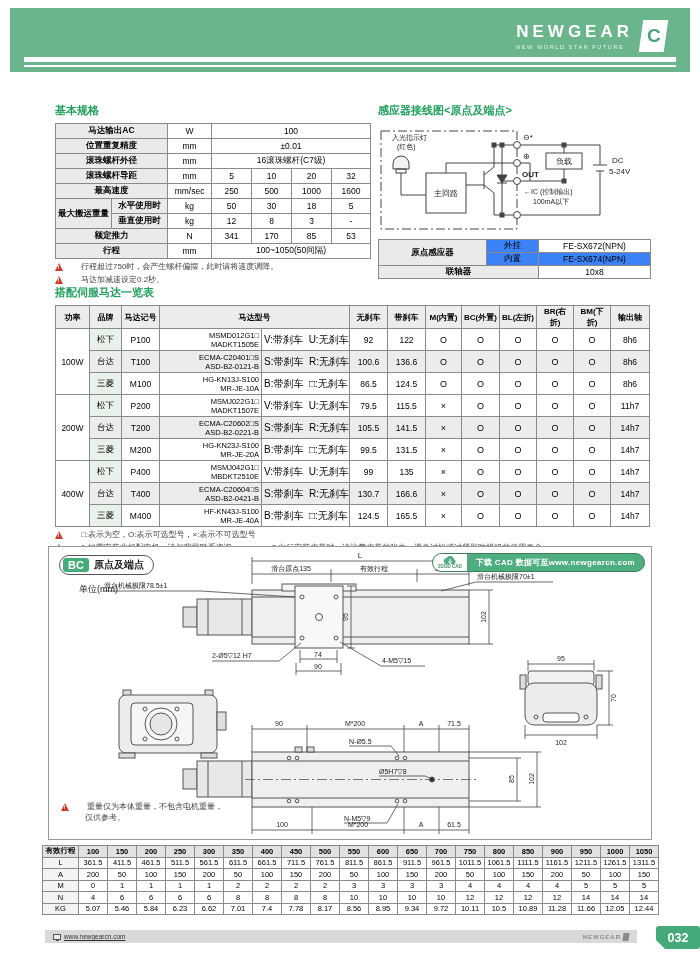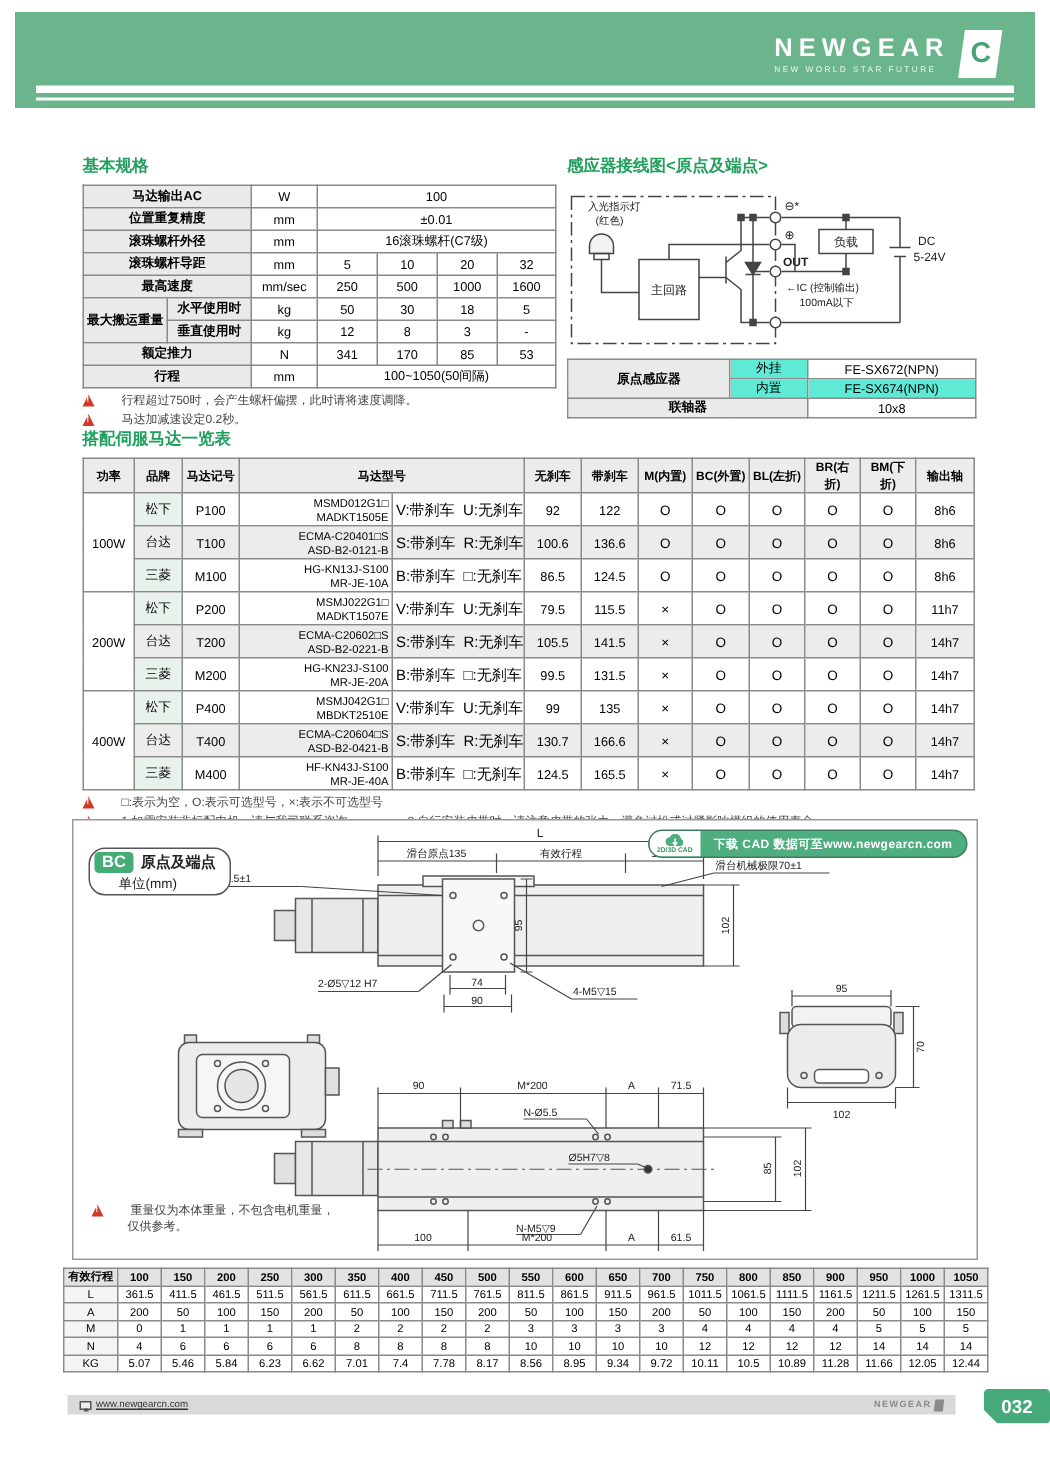--- a/index.html
+++ b/index.html
@@ -32,40 +32,40 @@
   #spec-sec { position:absolute; left:55px; top:103px; width:316px; }
   #spec-table { width:315px; border:1.5px solid #555; }
   #spec-table td { font-size:8.5px; height:15px; }
   #spec-table td.lbl { background:#eaeaea; font-weight:bold; }
   
   #sensor-sec { position:absolute; left:378px; top:103px; width:274px; }
   .sensor-svg { display:block; margin-top:3px; }
   #sensor-table { width:272px; border:1.5px solid #555; margin-top:4px; }
   #sensor-table td { font-size:8.5px; height:13px; }
   #sensor-table td.lbl { background:#eaeaea; font-weight:bold; }
-  #sensor-table td.shade { background:#5eead4; }
+  #sensor-table td.shade { background:#3b82f6; }
   svg text { font-size:8px; fill:#222; }
   svg text.small { font-size:7px; }
 
   
   #motor-sec { position:absolute; left:55px; top:285px; width:596px; }
   #motor-table { width:594px; border:1.5px solid #555; }
   #motor-table td { font-size:8.5px; height:22px; }
   #motor-table td.hd { background:#ececec; font-weight:bold; font-size:8px; height:15px; }
   #motor-table td.model { font-size:7.5px; text-align:right; padding-left:3px; line-height:1.2; }
   #motor-table td.brake { font-size:10px; white-space:pre; }
   #motor-table td.power, #motor-table td.code { font-size:8.5px; }
   #motor-table tr.alt td { background:#ececec; }
   #motor-table td.brand { background:#e8f2ea; }
   #motor-table td.opt { font-size:9px; }
 
   
   #draw-sec { position:absolute; left:48px; top:546px; width:604px; height:294px; border:1px solid #999; background:#fff; }
   #draw-sec svg.main { position:absolute; left:0; top:0; }
-  .bc-badge { position:absolute; left:10px; top:8px; display:flex; align-items:flex-end; gap:5px; border:1.5px solid #555; border-radius:11px; padding:2px 9px 14px 3px; background:#fff; z-index:2;margin-top:10px; }
+  .bc-badge { position:absolute; left:10px; top:8px; display:flex; align-items:flex-end; gap:5px; border:1.5px solid #555; border-radius:11px; padding:2px 9px 2px 3px; background:#fff; z-index:2; }
   .bc-chip { background:#45ab77; color:#fff; font-weight:bold; font-size:11px; padding:1px 5px; border-radius:3px; }
   .bc-label { font-weight:bold; font-size:10px; color:#222; }
   .unit-label { position:absolute; left:30px; top:36px; font-size:9px; color:#222; z-index:2; }
   .cad-pill { position:absolute; right:6px; top:6px; height:19px; border:1px solid #3c7d5c; border-radius:10px; display:flex; align-items:center; background:#4fae7f; overflow:hidden; z-index:2; }
   .cad-icon { background:#fff; height:100%; display:flex; flex-direction:column; align-items:center; justify-content:center; padding:0 5px; }
   .cad-icon .cap { font-size:4.5px; color:#3f8f63; font-weight:bold; line-height:1; }
   .cad-text { color:#fff; font-size:8px; font-weight:bold; padding:0 9px; letter-spacing:.3px; }
   .weight-note { position:absolute; left:12px; top:252px; width:210px; z-index:2; }
 
   

